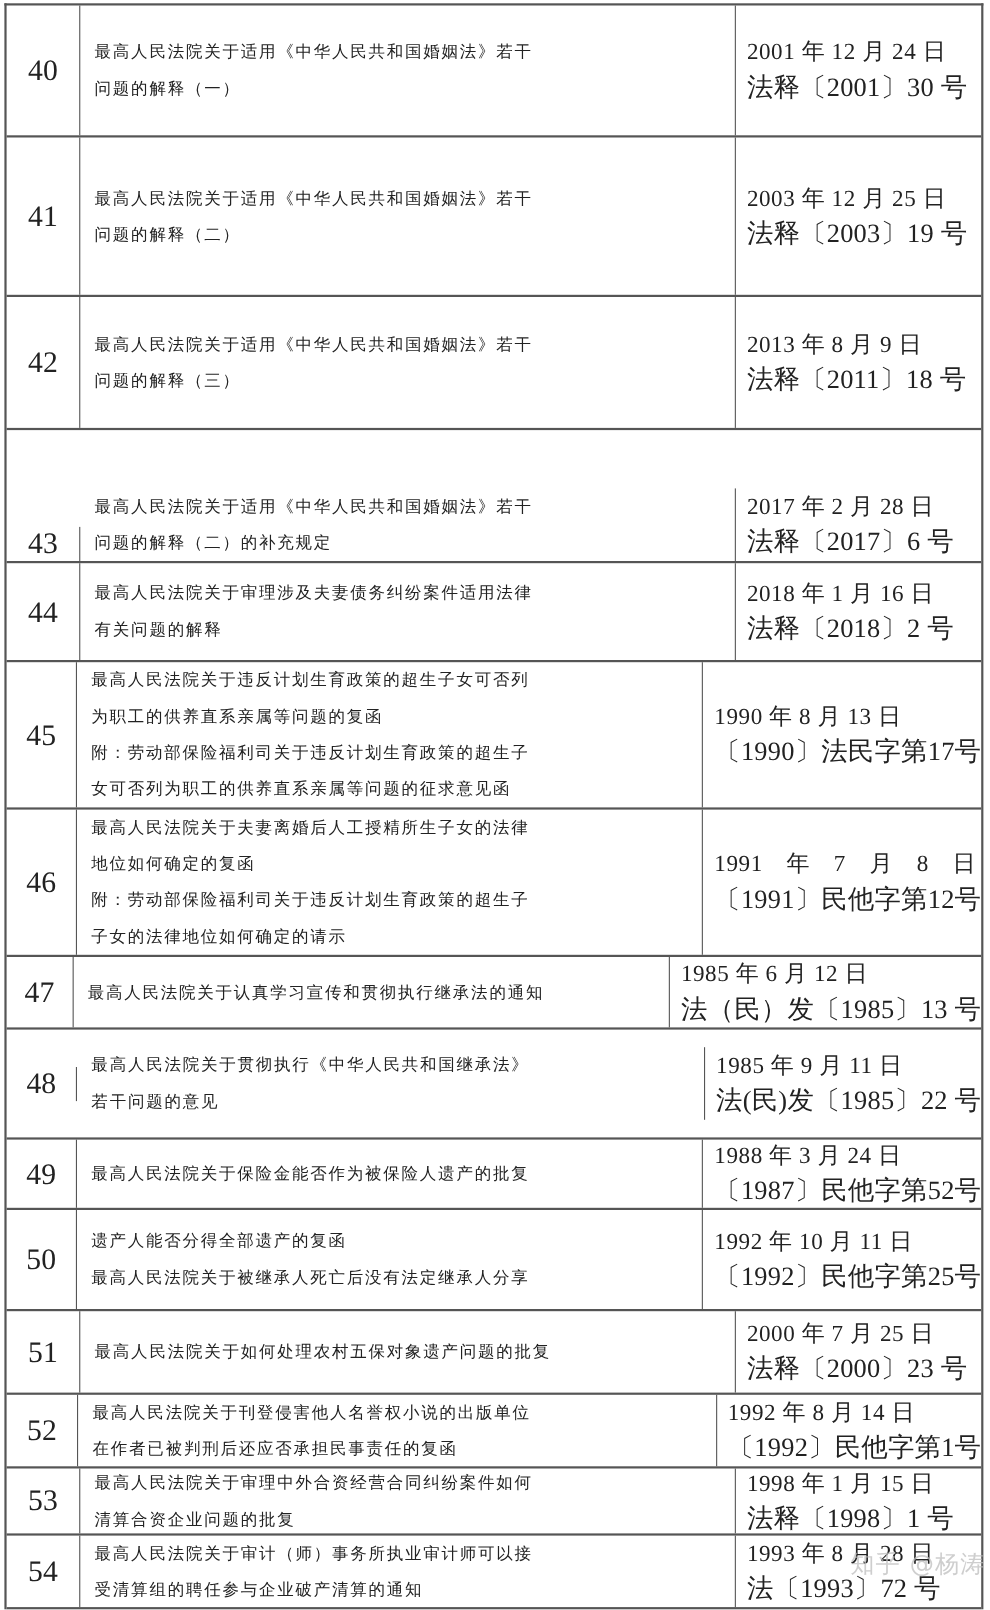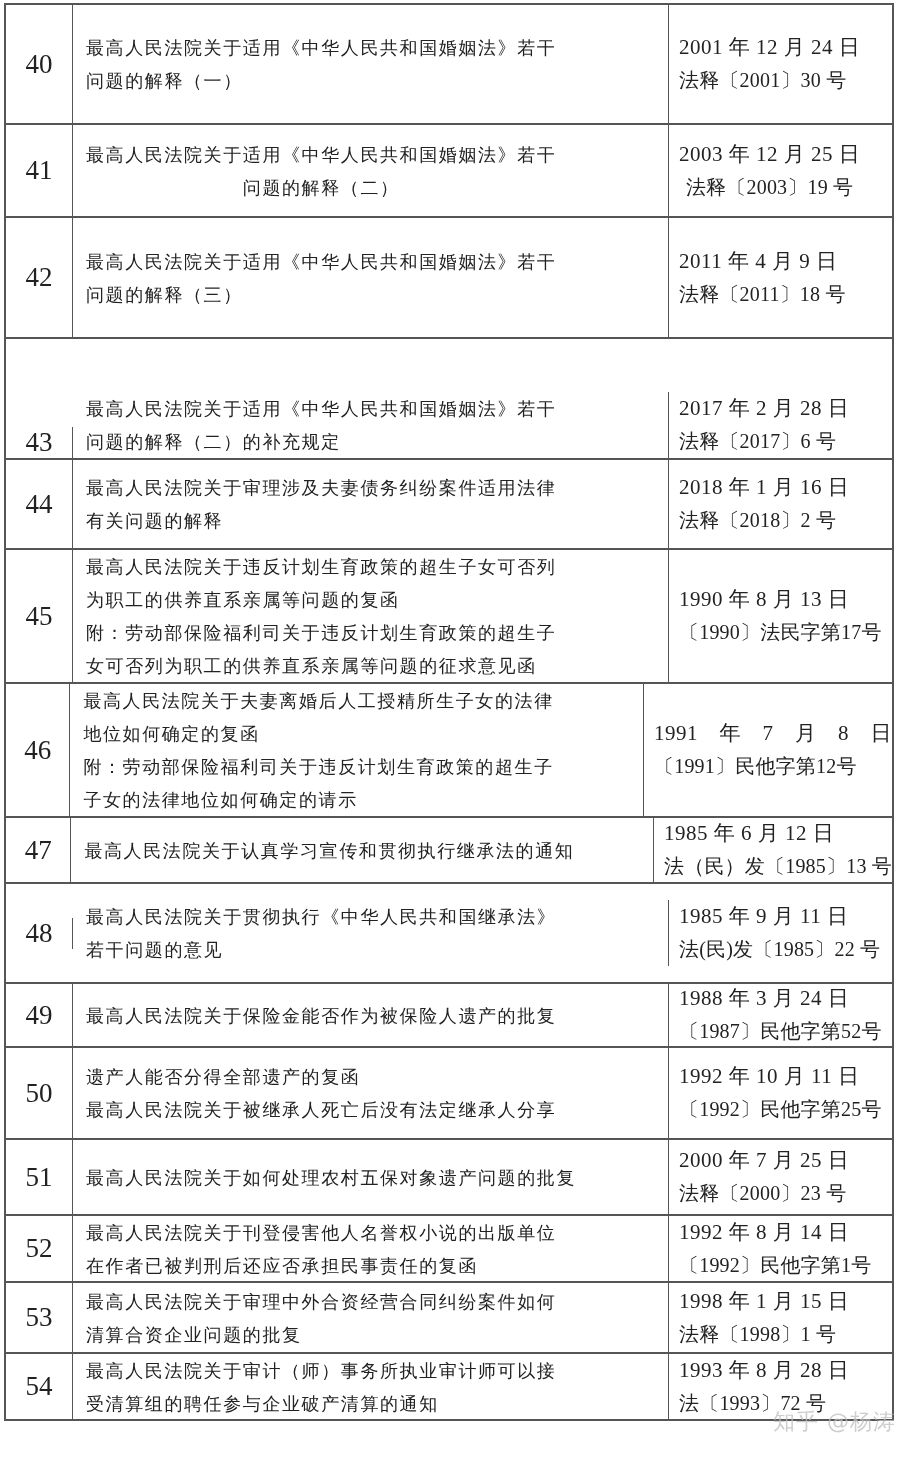--- a/index.html
+++ b/index.html
@@ -40,21 +40,21 @@
       justify-content: center;
       border-right: 1.5px solid #555555;
       font-family: "Liberation Serif", serif;
       font-size: 27px;
     }
     .cell-title {
       width: 596px;
       padding-left: 13px;
       padding-right: 20px;
       border-right: 1.5px solid #555555;
-      font-size: 18px;
+      font-size: 15px;
       line-height: 33px;
       letter-spacing: 1.6px;
     }
     .cell-doc {
       flex: 1;
       padding-left: 10px;
       font-size: 19.5px;
       line-height: 33px;
     }
     .lines {
@@ -64,21 +64,21 @@
     .line {
       white-space: nowrap;
     }
     .doc-date {
       font-family: "Liberation Serif", serif;
       font-size: 21px;
       letter-spacing: 0.5px;
     }
     .doc-no {
       font-family: "Liberation Serif", serif;
-      font-size: 20px;
+      font-size: 24px;
       letter-spacing: 0.2px;
     }
     .watermark {
       position: absolute;
       left: 773px;
       top: 1407px;
       font-family: "DejaVu Sans", sans-serif;
       font-size: 22px;
       color: rgba(190, 190, 190, 0.75);
       letter-spacing: 1px;
@@ -97,21 +97,21 @@
           <div class="line">问题的解释（一）</div>
         </div>
       </div>
       <div class="cell cell-doc">
         <div class="lines">
           <div class="line doc-date">2001 年 12 月 24 日</div>
           <div class="line doc-no">法释〔2001〕30 号</div>
         </div>
       </div>
     </div>
-    <div class="row" style="height: 93px; text-align: center;">
+    <div class="row" style="height: 145px;">
       <div class="cell cell-no">41</div>
       <div class="cell cell-title">
         <div class="lines">
           <div class="line">最高人民法院关于适用《中华人民共和国婚姻法》若干</div>
           <div class="line">问题的解释（二）</div>
         </div>
       </div>
       <div class="cell cell-doc">
         <div class="lines">
           <div class="line doc-date">2003 年 12 月 25 日</div>
@@ -122,21 +122,21 @@
     <div class="row" style="height: 121px;">
       <div class="cell cell-no">42</div>
       <div class="cell cell-title">
         <div class="lines">
           <div class="line">最高人民法院关于适用《中华人民共和国婚姻法》若干</div>
           <div class="line">问题的解释（三）</div>
         </div>
       </div>
       <div class="cell cell-doc">
         <div class="lines">
-          <div class="line doc-date">2011 年 4 月 9 日</div>
+          <div class="line doc-date">2013 年 8 月 9 日</div>
           <div class="line doc-no">法释〔2011〕18 号</div>
         </div>
       </div>
     </div>
     <div class="row" style="height: 121px; align-items: flex-end;">
       <div class="cell cell-no">43</div>
       <div class="cell cell-title">
         <div class="lines">
           <div class="line">最高人民法院关于适用《中华人民共和国婚姻法》若干</div>
           <div class="line">问题的解释（二）的补充规定</div>
@@ -278,21 +278,21 @@
           <div class="line">在作者已被判刑后还应否承担民事责任的复函</div>
         </div>
       </div>
       <div class="cell cell-doc">
         <div class="lines">
           <div class="line doc-date">1992 年 8 月 14 日</div>
           <div class="line doc-no">〔1992〕民他字第1号</div>
         </div>
       </div>
     </div>
-    <div class="row" style="height: 71px;">
+    <div class="row" style="height: 61px;">
       <div class="cell cell-no">53</div>
       <div class="cell cell-title">
         <div class="lines">
           <div class="line">最高人民法院关于审理中外合资经营合同纠纷案件如何</div>
           <div class="line">清算合资企业问题的批复</div>
         </div>
       </div>
       <div class="cell cell-doc">
         <div class="lines">
           <div class="line doc-date">1998 年 1 月 15 日</div>

